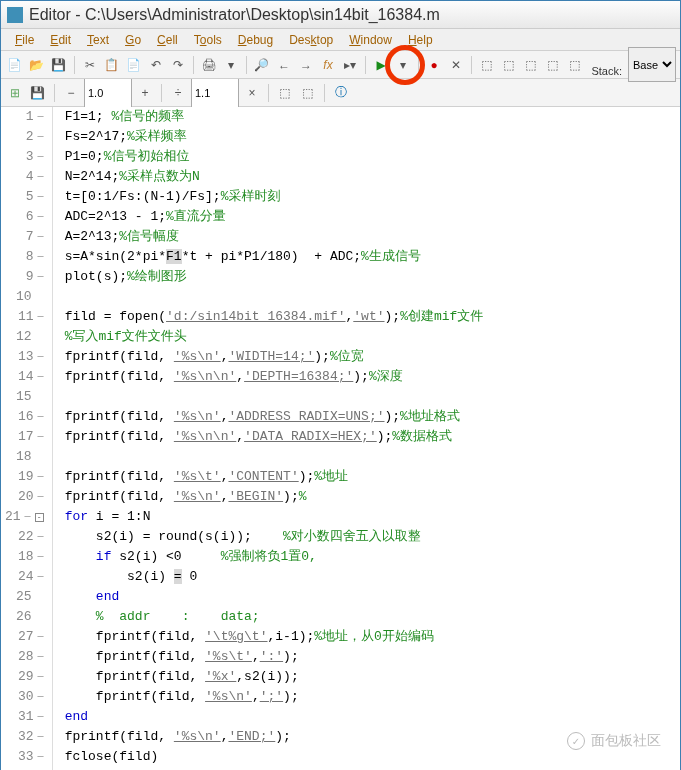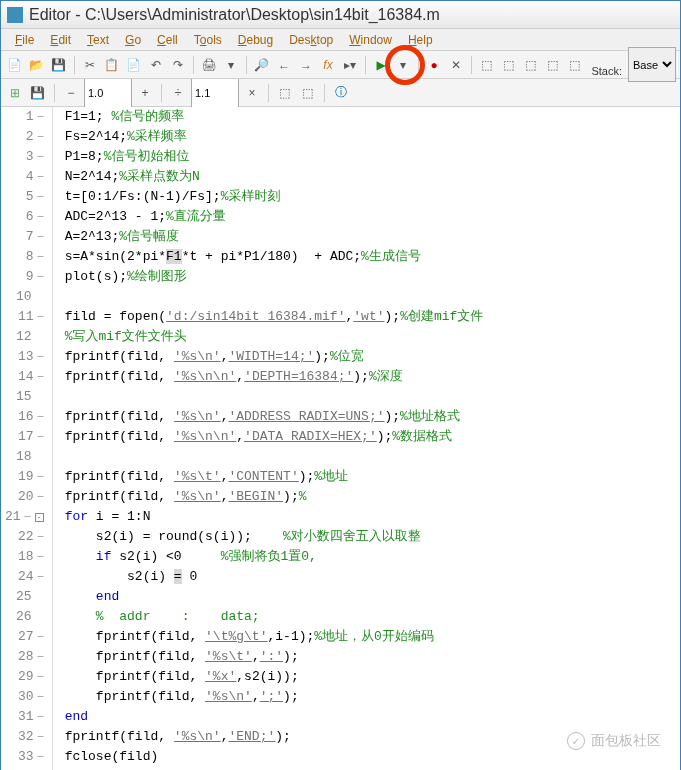--- a/index.html
+++ b/index.html
@@ -241,22 +241,22 @@
           <span>32</span>
           <span class="dash">—</span>
         </div>
         <div class="gutter-line">
           <span>33</span>
           <span class="dash">—</span>
         </div>
       </div>
     <div class="code" id="code">
         <div class="code-line"><span class="n">F1=1; </span><span class="c">%信号的频率</span></div>
-        <div class="code-line"><span class="n">Fs=2^14;</span><span class="c">%采样频率</span></div>
-        <div class="code-line"><span class="n">P1=8;</span><span class="c">%信号初始相位</span></div>
+        <div class="code-line"><span class="n">Fs=2^17;</span><span class="c">%采样频率</span></div>
+        <div class="code-line"><span class="n">P1=0;</span><span class="c">%信号初始相位</span></div>
         <div class="code-line"><span class="n">N=2^14;</span><span class="c">%采样点数为N</span></div>
         <div class="code-line"><span class="n">t=[0:1/Fs:(N-1)/Fs];</span><span class="c">%采样时刻</span></div>
         <div class="code-line"><span class="n">ADC=2^13 - 1;</span><span class="c">%直流分量</span></div>
         <div class="code-line"><span class="n">A=2^13;</span><span class="c">%信号幅度</span></div>
         <div class="code-line"><span class="n">s=A*sin(2*pi*</span><span class="hl">F1</span><span class="n">*t + pi*P1/180)  + ADC;</span><span class="c">%生成信号</span></div>
         <div class="code-line"><span class="n">plot(s);</span><span class="c">%绘制图形</span></div>
         <div class="code-line"></div>
         <div class="code-line"><span class="n">fild = fopen(</span><span class="s">'d:/sin14bit_16384.mif'</span><span class="n">,</span><span class="s">'wt'</span><span class="n">);</span><span class="c">%创建mif文件</span></div>
         <div class="code-line"><span class="c">%写入mif文件文件头</span></div>
         <div class="code-line"><span class="n">fprintf(fild, </span><span class="s">'%s\n'</span><span class="n">,</span><span class="s">'WIDTH=14;'</span><span class="n">);</span><span class="c">%位宽</span></div>

